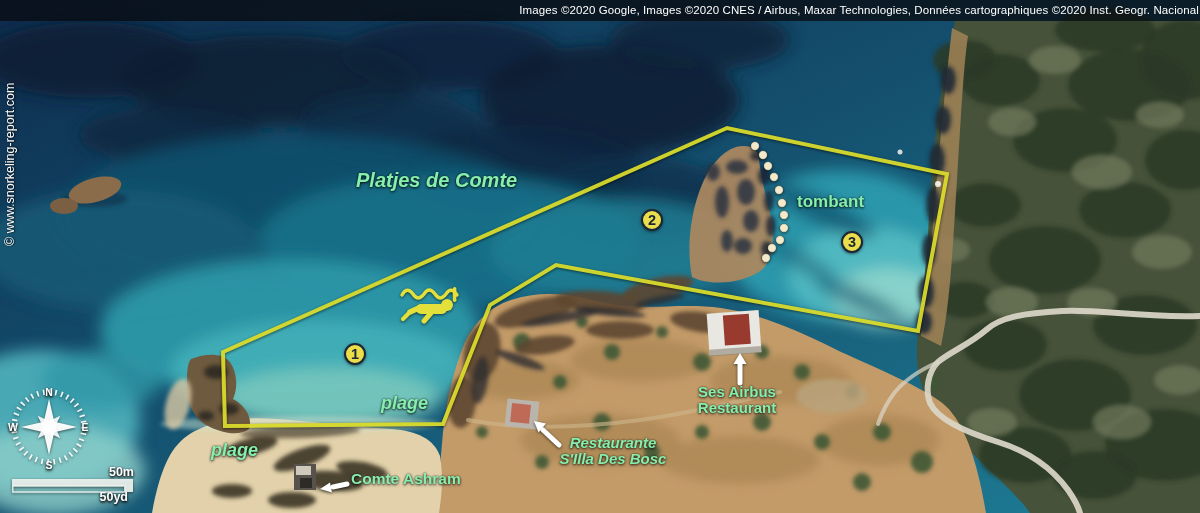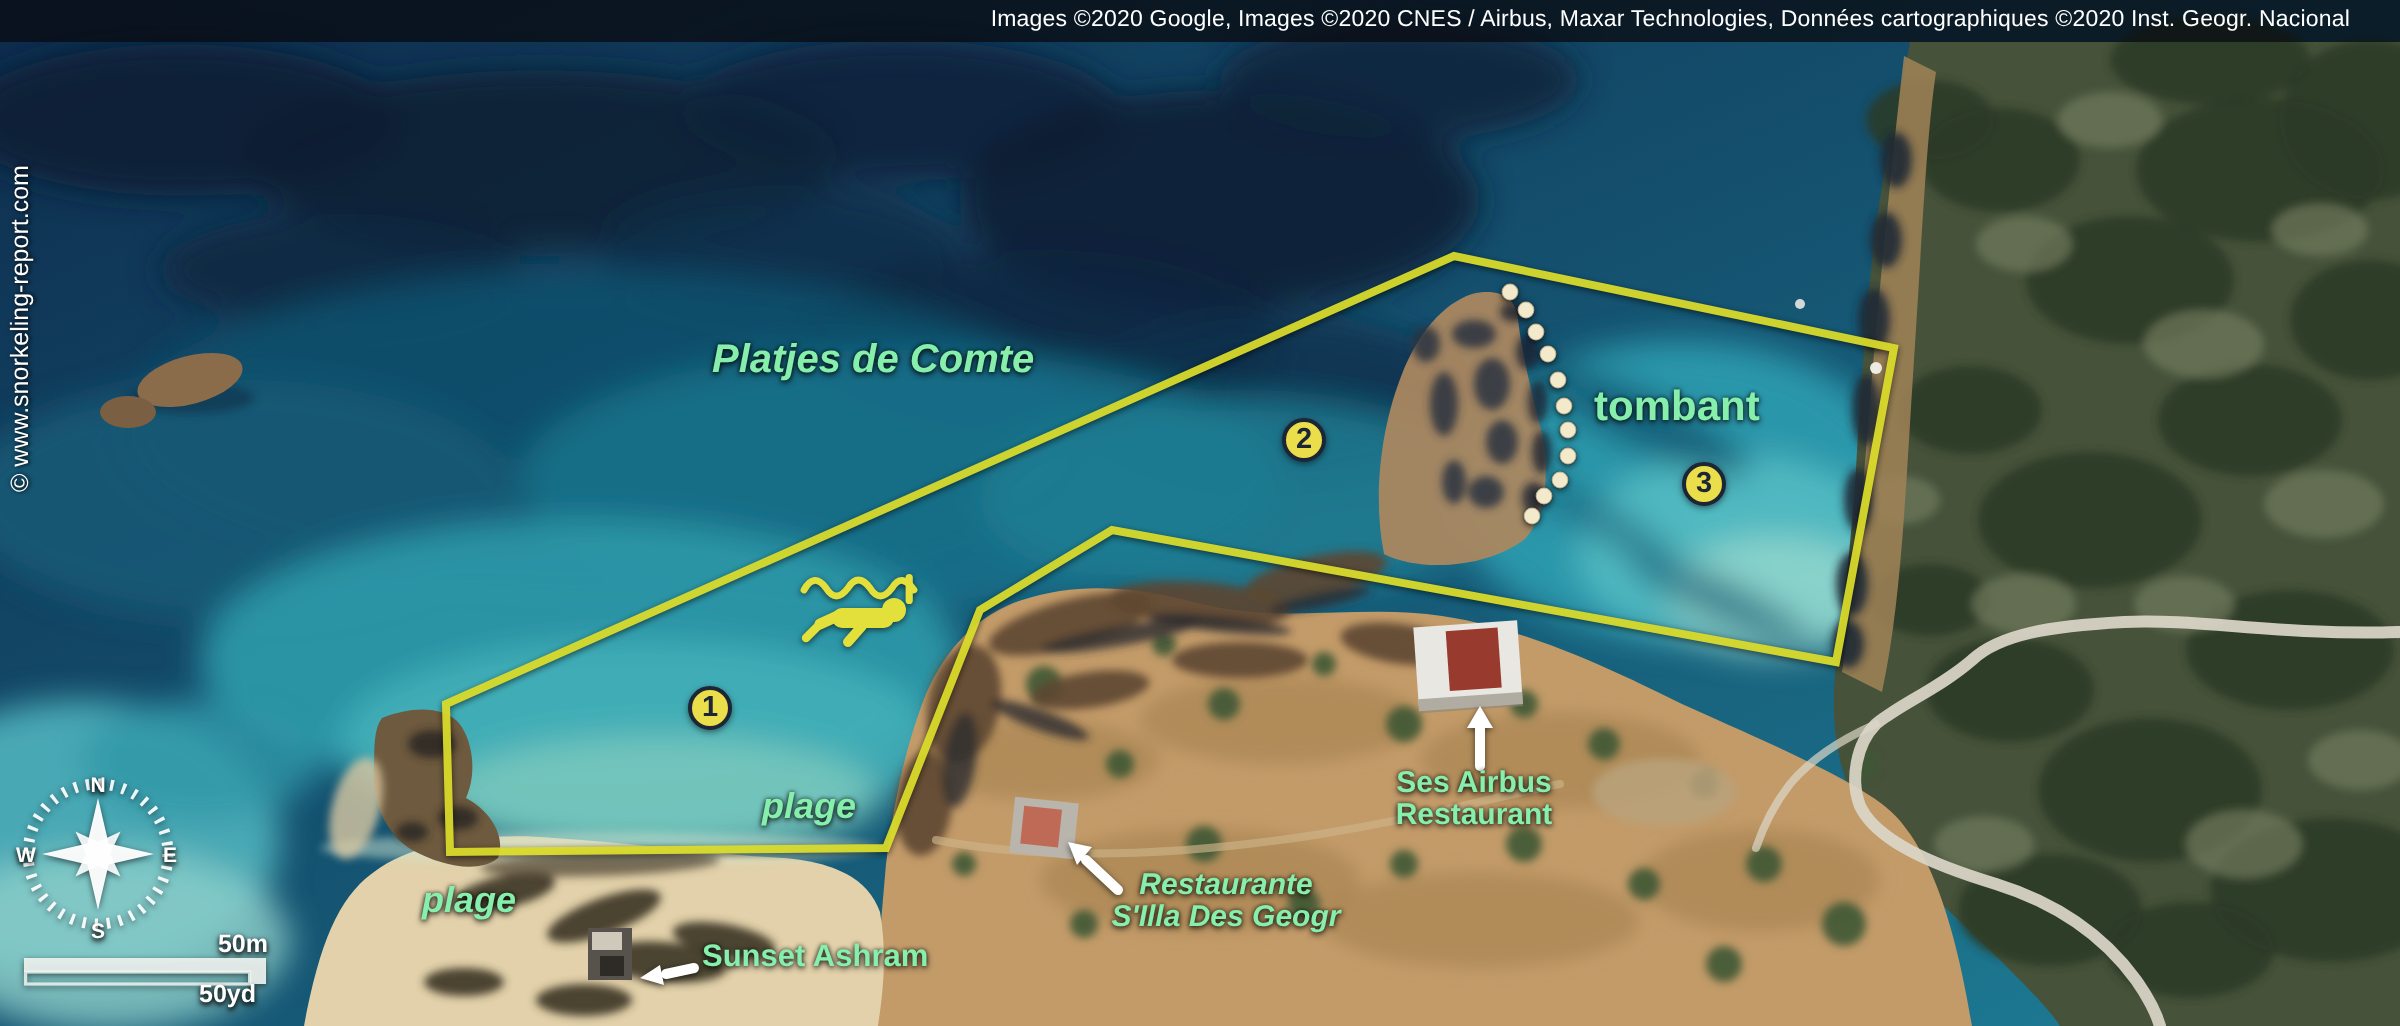--- a/index.html
+++ b/index.html
@@ -8,41 +8,41 @@
     font-family:"Liberation Sans",sans-serif;background:#0e2c4d;
   }
   .layer{position:absolute;left:0;top:0;}
   
   .map-label{
     position:absolute;color:#86efac;font-weight:bold;white-space:nowrap;
     text-shadow:0 1px 3px rgba(0,0,0,.85),0 0 2px rgba(0,0,0,.6);
     line-height:1.05;
   }
   .lbl-spot{left:356px;top:170px;font-size:20px;font-style:italic;}
-  .lbl-tombant{left:797px;top:193px;font-size:21px;}
+  .lbl-tombant{left:797px;top:193px;font-size:17px;}
   .lbl-plage-upper{left:381px;top:394px;font-size:18px;font-style:italic;}
   .lbl-plage-lower{left:211px;top:441px;font-size:18px;font-style:italic;}
   .lbl-sunset{left:351px;top:471px;font-size:15.5px;}
   .lbl-block{text-align:center;width:140px;font-size:15px;line-height:16px;}
   .lbl-sesroques{left:667px;top:384px;}
   .lbl-silla{left:543px;top:435px;font-style:italic;}
   
   .zone-marker{
     position:absolute;width:22px;height:22px;border-radius:50%;
     box-sizing:border-box;border:2.5px solid #1c2636;
     display:flex;align-items:center;justify-content:center;
     font-size:14.5px;font-weight:bold;color:#1c2636;
     box-shadow:0 1px 3px rgba(0,0,0,.5);
   }
   
   .attribution-bar{
     position:absolute;left:0;top:0;width:1200px;height:21px;
     background:rgba(8,9,12,.72);color:#fff;
     font-size:11.5px;line-height:21px;text-align:right;
-    padding-right:25px;box-sizing:border-box;letter-spacing:.1px;
+    padding-right:1px;box-sizing:border-box;letter-spacing:.1px;
   }
   
   .watermark{
     position:absolute;left:3px;top:246px;width:232px;
     transform:rotate(-90deg);transform-origin:0 0;
     color:#fff;font-size:12.5px;white-space:nowrap;
     text-shadow:0 1px 2px rgba(0,0,0,.8),0 0 2px rgba(0,0,0,.5);
   }
   .shadowed{filter:drop-shadow(0 1px 1.5px rgba(0,0,0,.6));}
   .txt-sh{filter:drop-shadow(0 1px 1px rgba(0,0,0,.8));}
@@ -329,23 +329,23 @@
   <div class="map-label lbl-spot">Platjes de Comte</div>
   <div class="map-label lbl-tombant">tombant</div>
   <div class="map-label lbl-plage-upper">plage</div>
   <div class="map-label lbl-plage-lower">plage</div>
   <div class="map-label lbl-block lbl-sesroques">
     <div>Ses Airbus</div>
     <div>Restaurant</div>
   </div>
   <div class="map-label lbl-block lbl-silla">
     <div>Restaurante</div>
-    <div>S'Illa Des Geogr</div>
+    <div>S'Illa Des Bosc</div>
   </div>
-  <div class="map-label lbl-sunset">Sunset Ashram</div>
+  <div class="map-label lbl-sunset">Comte Ashram</div>
 
   <div>
       <div class="zone-marker" style="left: 344px; top: 343px; background: rgb(234, 222, 74); color: rgb(28, 38, 54);">1</div>
       <div class="zone-marker" style="left: 641px; top: 209px; background: rgb(234, 222, 74); color: rgb(28, 38, 54);">2</div>
       <div class="zone-marker" style="left: 841px; top: 231px; background: rgb(234, 222, 74); color: rgb(28, 38, 54);">3</div>
     </div>
 
   <div class="attribution-bar">
     <span>Images ©2020 Google, Images ©2020 CNES / Airbus, Maxar Technologies, Données cartographiques ©2020 Inst. Geogr. Nacional</span>
   </div>

